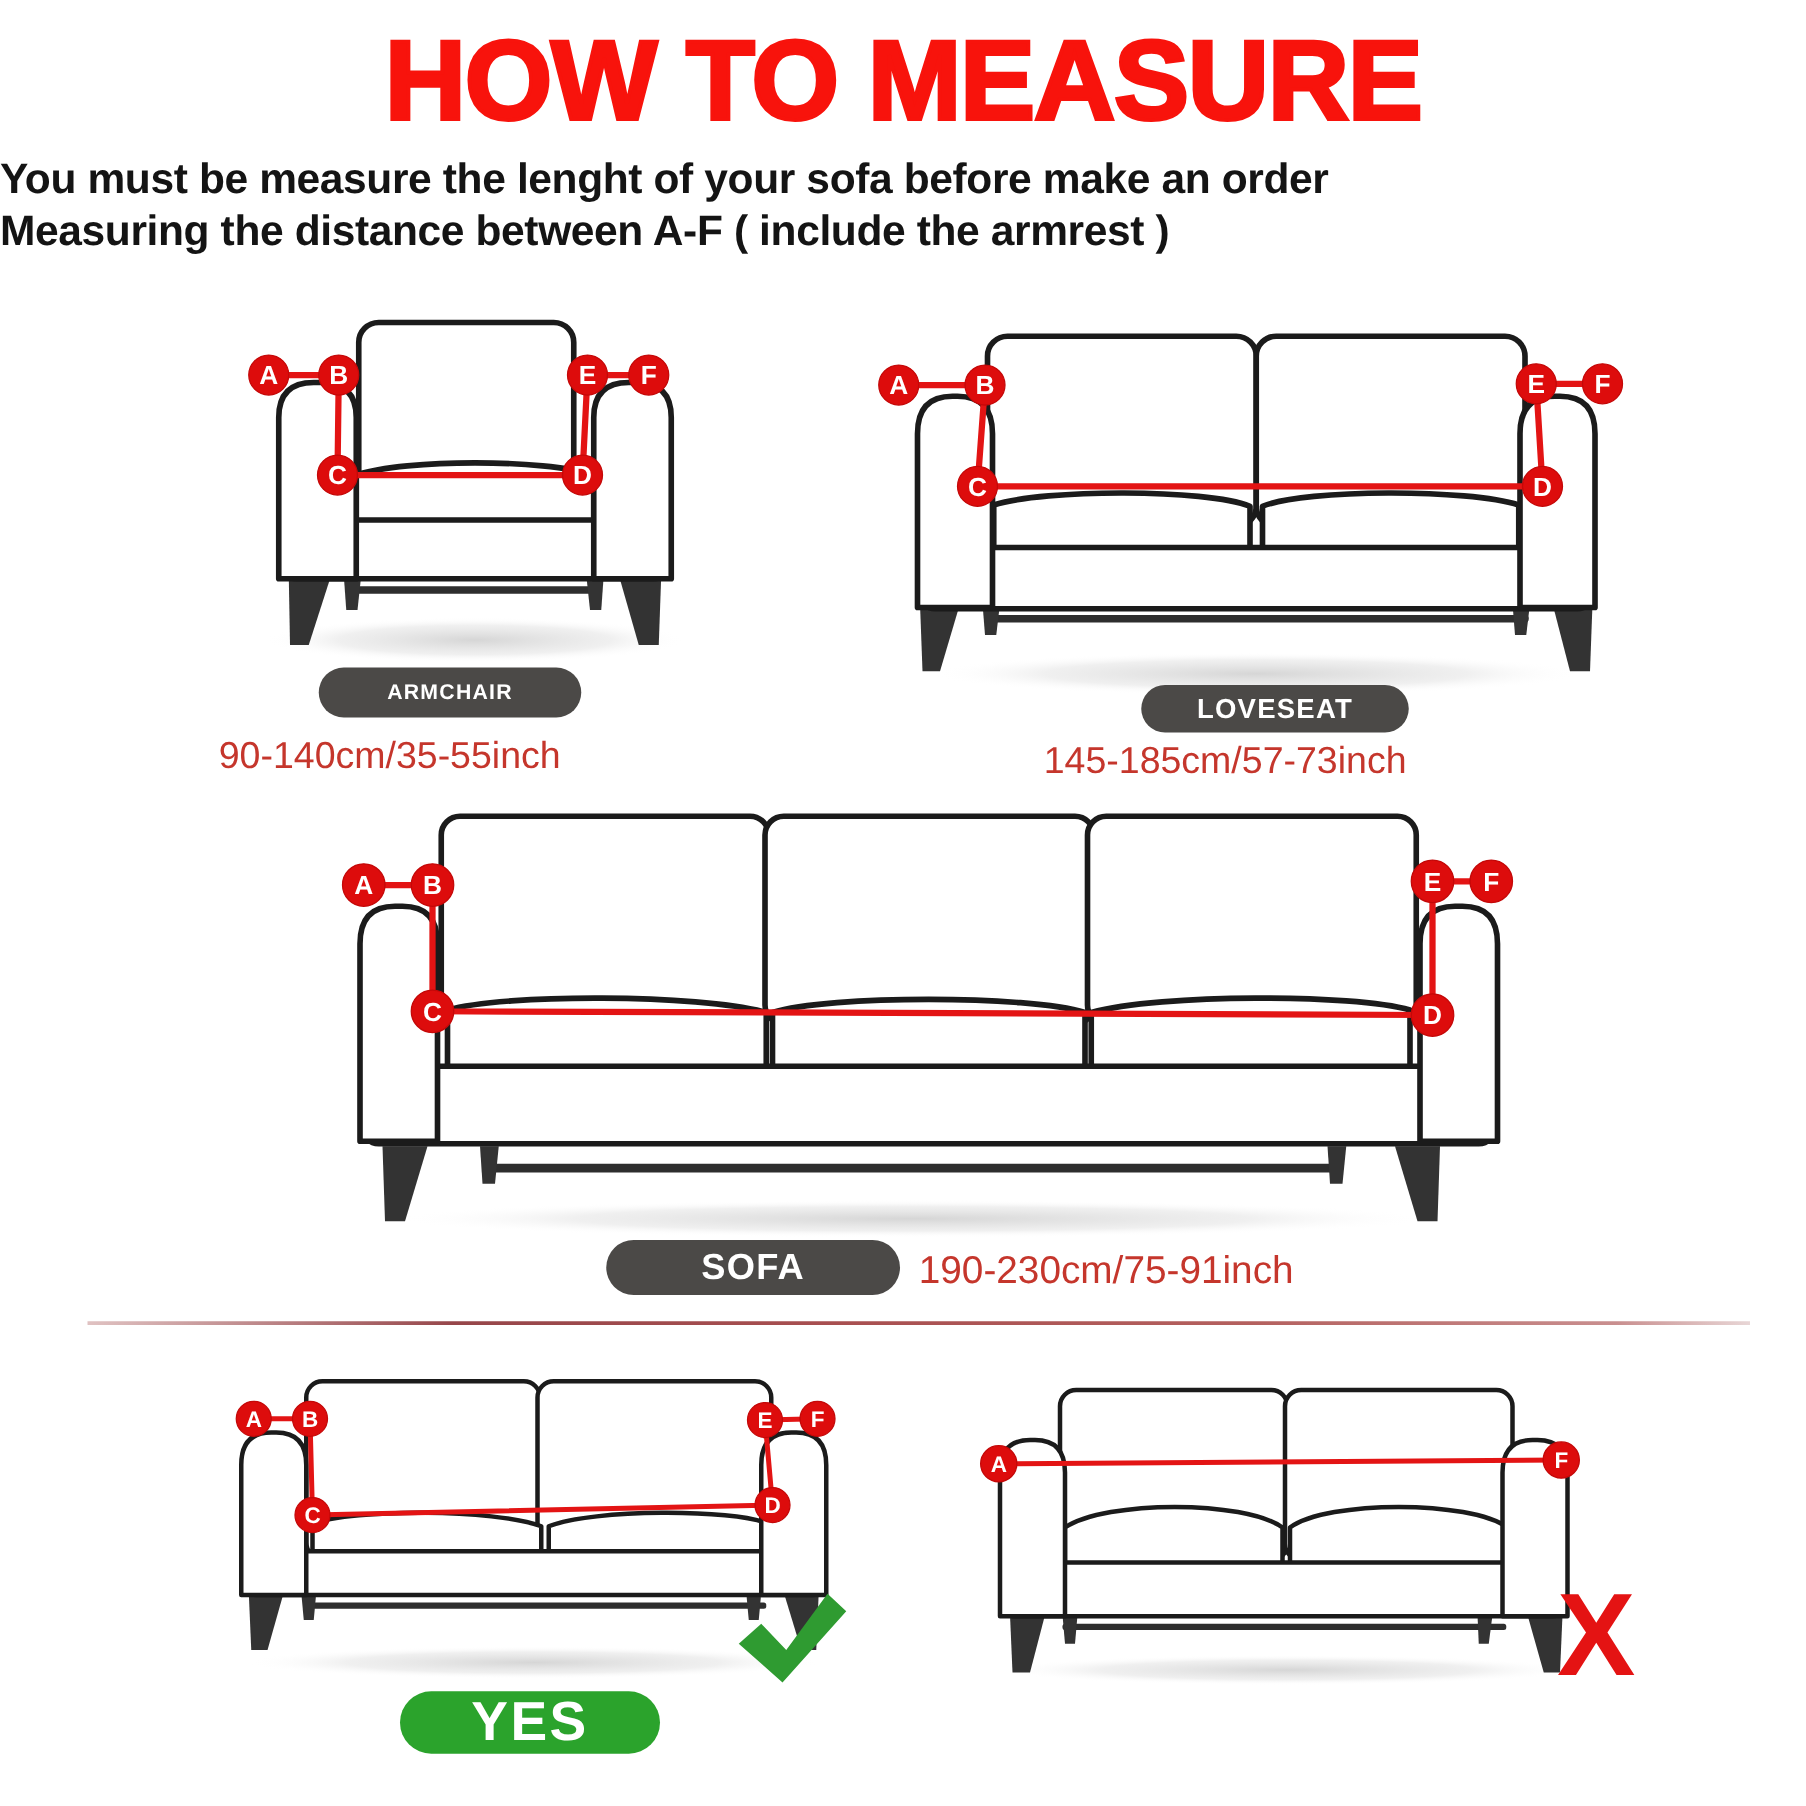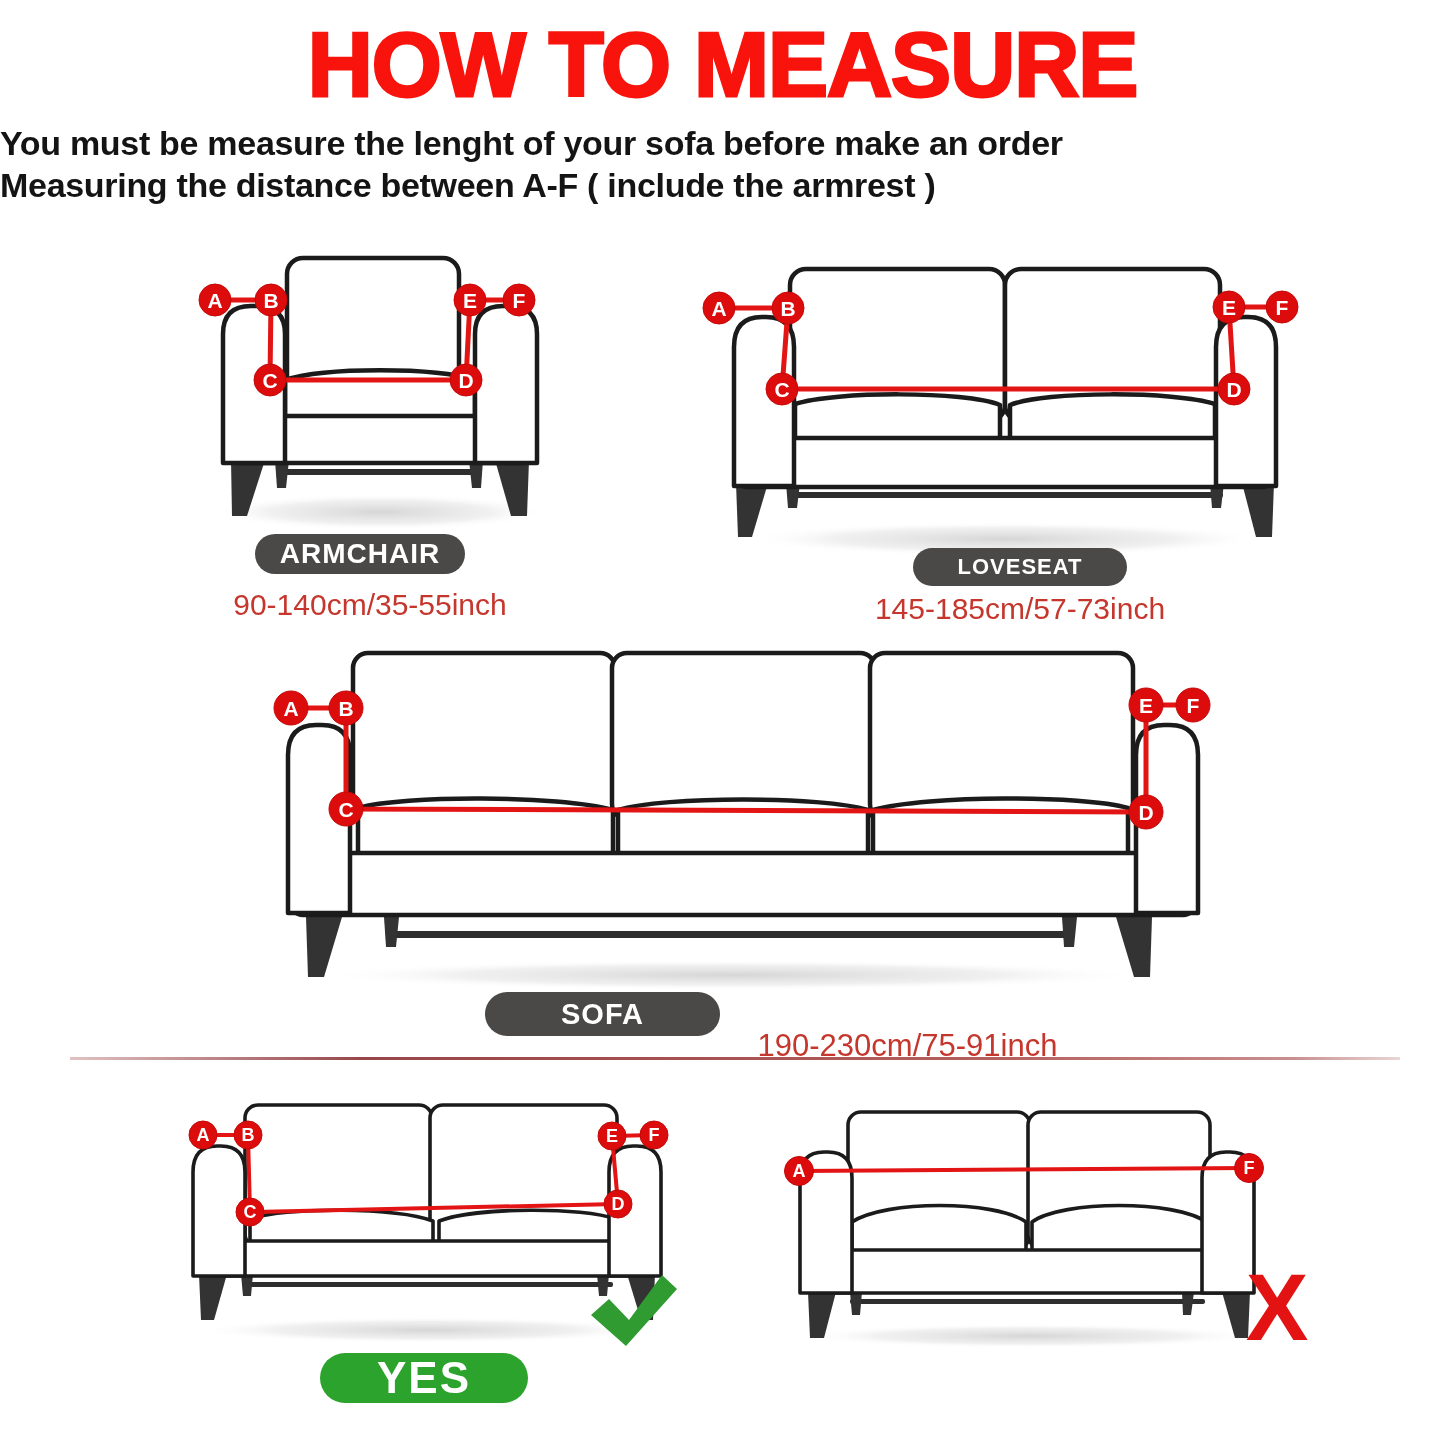--- a/index.html
+++ b/index.html
@@ -35,29 +35,29 @@
   .mk-t{fill:#ffffff;font-weight:bold;font-size:21px;text-anchor:middle;font-family:"Liberation Sans",sans-serif;}
   .sm .mk-t{font-size:18px;}
   .check{fill:#2f9b31;}
   .x-t{fill:#e41313;font-weight:bold;font-size:94px;text-anchor:middle;font-family:"Liberation Sans",sans-serif;}
 
   .pill{
     position:absolute;display:flex;align-items:center;justify-content:center;
     background:#4b4947;color:#ffffff;font-weight:bold;border-radius:999px;
     letter-spacing:1px;
   }
-  .pill-armchair{left:255px;top:534px;width:210px;height:40px;font-size:28px;}
+  .pill-armchair{left:255px;top:534px;width:210px;height:40px;font-size:17px;}
   .pill-loveseat{left:913px;top:548px;width:214px;height:38px;font-size:22px;}
   .pill-sofa{left:485px;top:992px;width:235px;height:44px;font-size:29px;}
   .range{
-    position:absolute;color:#c5362c;font-size:30px;text-align:center;font-weight:normal;
+    position:absolute;color:#c5362c;font-size:30px;font-weight:normal;
   }
   .range-armchair{left:175px;top:588px;width:390px;}
   .range-loveseat{left:835px;top:592px;width:370px;}
-  .range-sofa{left:735px;top:1028px;width:345px;font-size:31px;text-align:center;}
+  .range-sofa{left:735px;top:998px;width:345px;font-size:31px;text-align:left;}
   .divider{
     position:absolute;left:70px;top:1057px;width:1330px;height:3px;
     background:linear-gradient(90deg,#e0c2c2 0%,#96464a 22%,#a84f50 45%,#b4605e 70%,#c98f8f 92%,#e8d6d6 100%);
   }
   .verdict{
     position:absolute;display:flex;align-items:center;justify-content:center;
     color:#ffffff;font-weight:bold;border-radius:999px;letter-spacing:2px;
   }
   .verdict-yes{left:320px;top:1353px;width:208px;height:50px;background:#2ba32c;font-size:44px;}
   .verdict-no{left:913px;top:1357px;width:205px;height:54px;background:#dc1c16;font-size:36px;}

